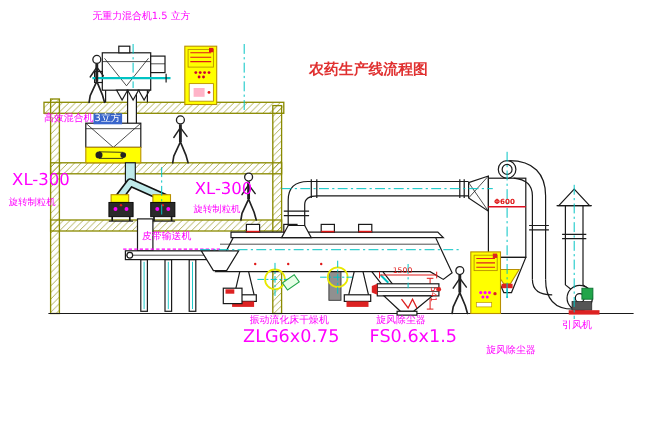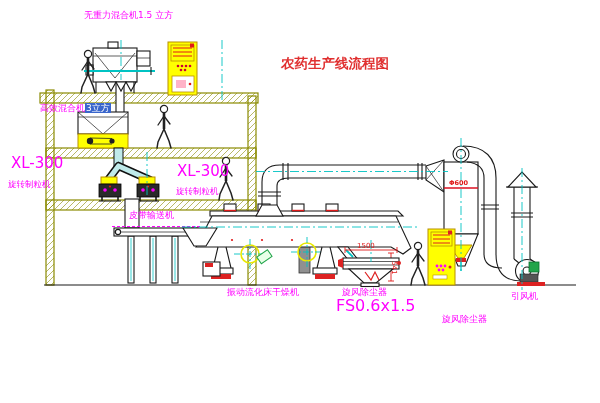--- a/index.html
+++ b/index.html
@@ -281,20 +281,21 @@
 </div>
 
 <div class="lbl" style="left:11px;top:156px;font-size:15px;">XL-300</div>
 <div class="lbl" style="left:8px;top:180px;font-size:8.5px;">旋转制粒机</div>
 <div class="lbl" style="left:177px;top:164px;font-size:15px;">XL-300</div>
 <div class="lbl" style="left:176px;top:187px;font-size:8.5px;">旋转制粒机</div>
 
 <div class="lbl" style="left:129px;top:211px;font-size:9px;">皮带输送机</div>
 
 <div class="lbl" style="left:227px;top:288px;font-size:9px;">振动流化床干燥机</div>
+<div class="lbl" style="left:221px;top:298px;font-size:16px;">ZLG6x0.75</div>
 
 <div class="lbl" style="left:342px;top:288px;font-size:9px;">旋风除尘器</div>
 <div class="lbl" style="left:336px;top:298px;font-size:16px;">FS0.6x1.5</div>
 
 <div class="lbl" style="left:442px;top:292px;font-size:9px;margin-top:23px;">旋风除尘器</div>
 <div class="lbl" style="left:511px;top:292px;font-size:9px;">引风机</div>
 
 <div class="lbl red" style="left:357px;top:243px;font-size:7px;">1500</div>
 <div class="lbl red rot" style="left:397px;top:261px;font-size:7px;">541</div>
 <div class="lbl red" style="left:449px;top:180px;font-size:6.5px;font-weight:bold;">Φ600</div>

